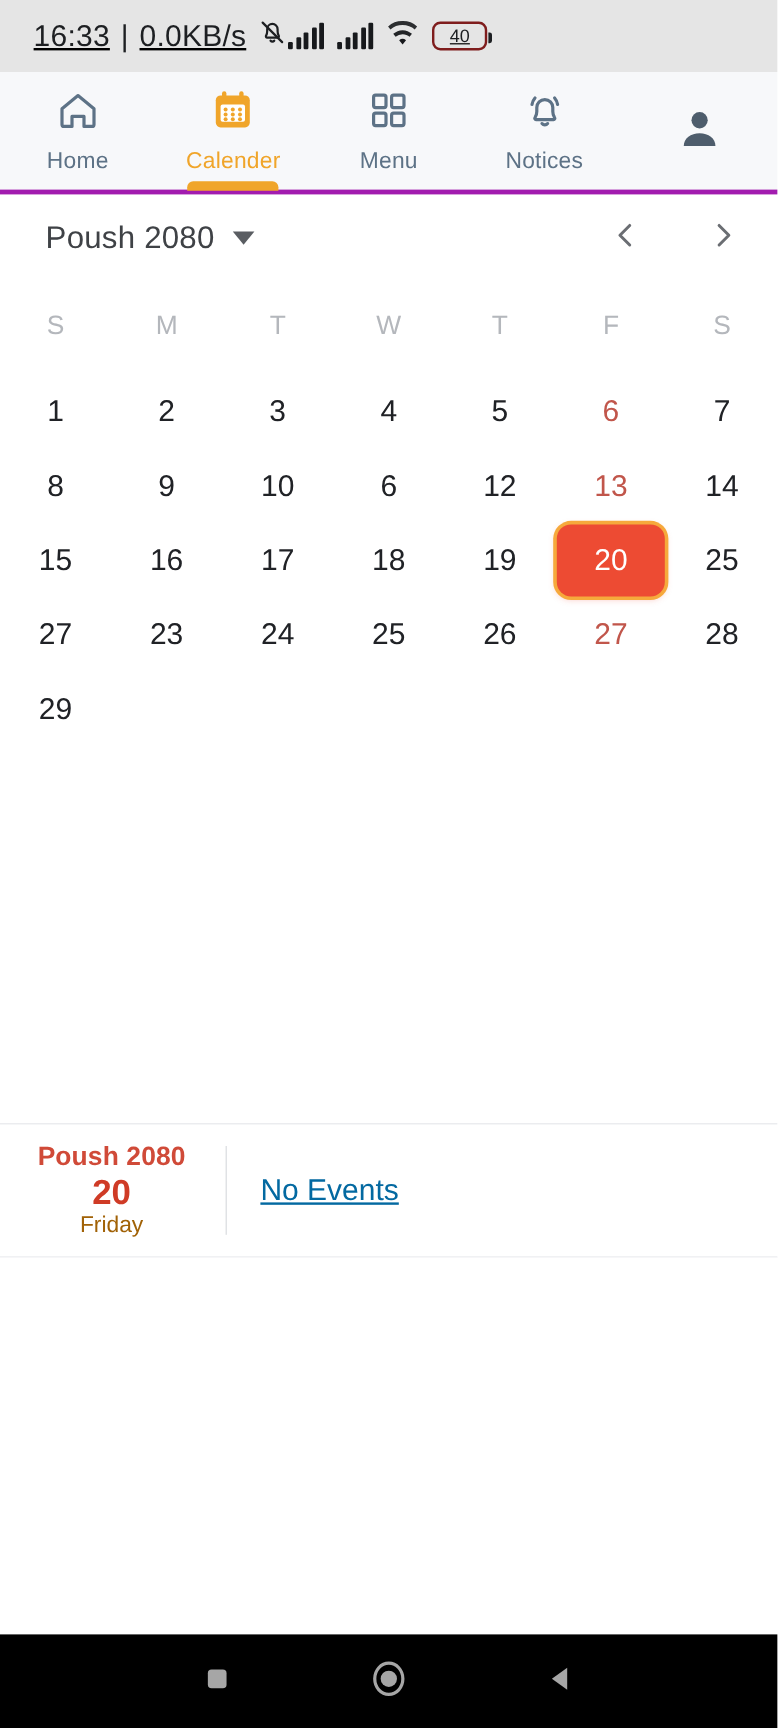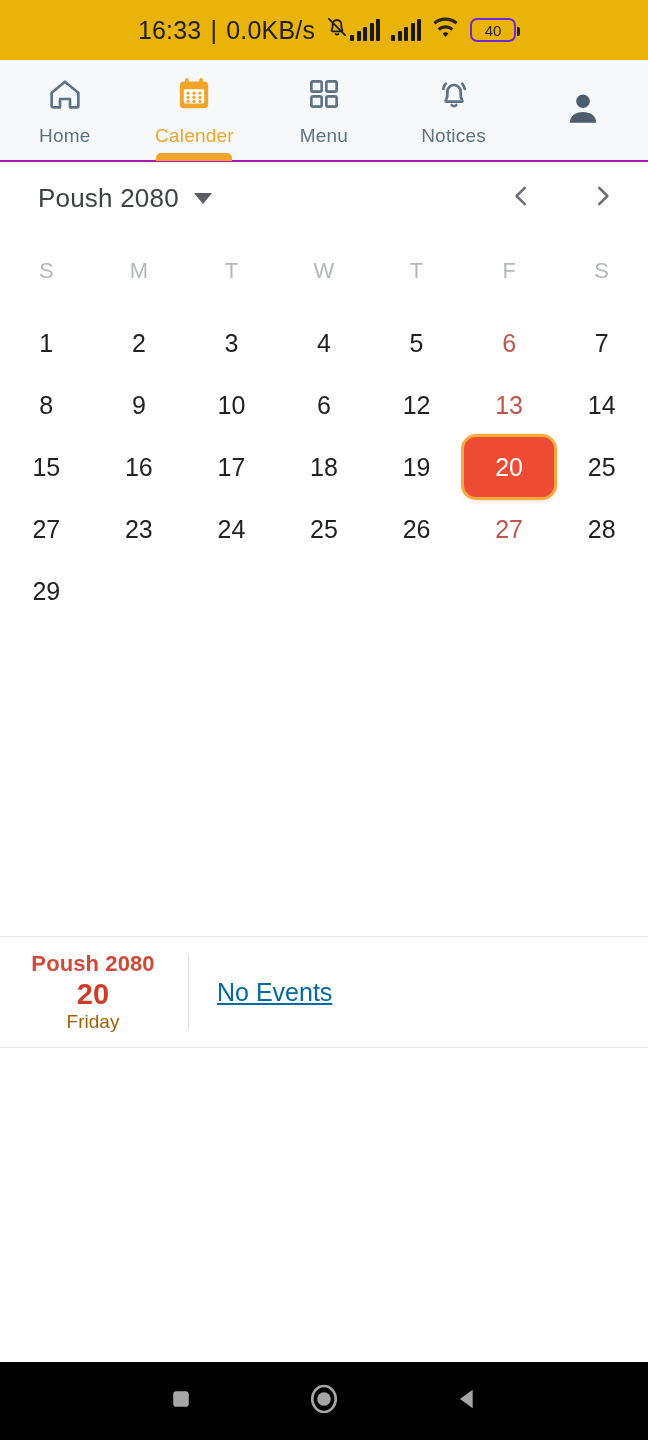--- a/index.html
+++ b/index.html
@@ -7,48 +7,49 @@
     width:648px; height:1440px;
     background:#ffffff;
     font-family:"Liberation Sans", sans-serif;
     overflow:hidden;
   }
   .phone { width:648px; height:1440px; display:flex; flex-direction:column; background:#ffffff; }
 
   
   .statusbar {
     height:60px; flex:0 0 60px;
-    background:#eab308;
-    display:flex; align-items:center; justify-content:center;
+    background:#e5e5e5;
+    display:flex; align-items:center; justify-content:flex-start;
     padding:0 22px 0 28px;
+    text-decoration:underline;
   }
   .status-left { display:flex; align-items:center; gap:9px; color:#1d1f22; font-size:25px; letter-spacing:.2px; }
   .status-right { display:flex; align-items:center; gap:11px; }
   .bars { display:flex; align-items:flex-end; gap:2.5px; height:22px; }
   .bars i { display:block; width:4px; background:#17191c; border-radius:1px; }
   .bars i:nth-child(1){height:6px}
   .bars i:nth-child(2){height:10px}
   .bars i:nth-child(3){height:14px}
   .bars i:nth-child(4){height:18px}
   .bars i:nth-child(5){height:22px}
   .battery {
-    width:46px; height:24px; border:2px solid #6d28d9; border-radius:7px;
+    width:46px; height:24px; border:2px solid #7f1d1d; border-radius:7px;
     display:flex; align-items:center; justify-content:center;
     font-size:15px; color:#1d1f22; position:relative;
   }
   .battery::after {
     content:""; position:absolute; right:-6px; top:7px;
     width:3px; height:9px; background:#1d1f22; border-radius:0 2px 2px 0;
   }
 
   
   .topnav {
     flex:0 0 102px; height:102px;
     background:#f7f8fa;
-    border-bottom:2px solid #a21caf;
+    border-bottom:4px solid #a21caf;
     display:flex; align-items:stretch; position:relative;
   }
   .tab {
     flex:1 1 0; display:flex; flex-direction:column;
     align-items:center; justify-content:center; gap:7px;
     position:relative;
   }
   .tab .label { font-size:19px; color:#5d7286; letter-spacing:.2px; }
   .tab.active .label { color:#f0a52a; font-weight:400; }
   .tab .underline {

